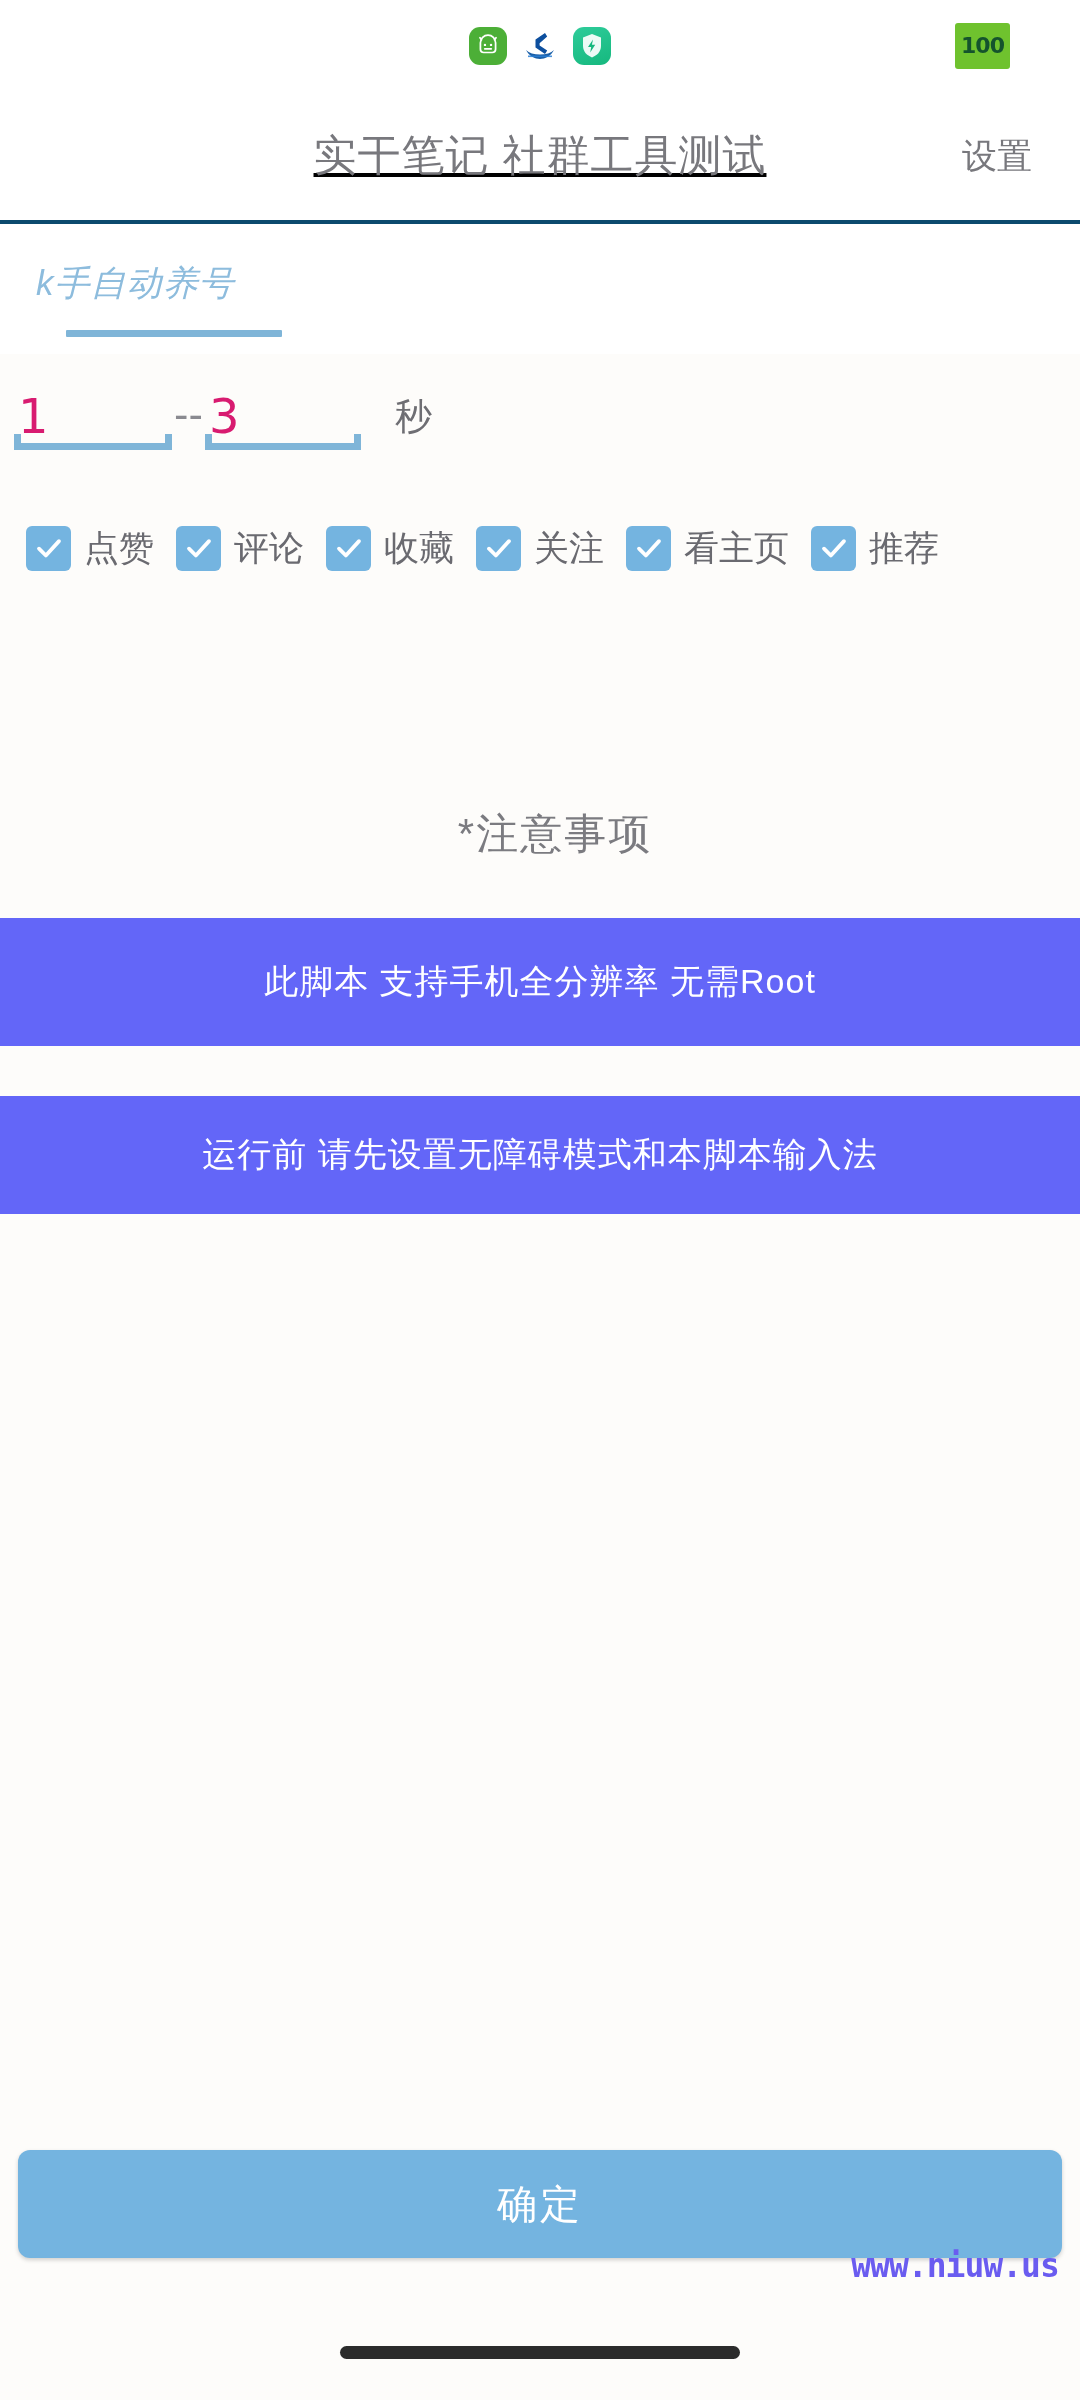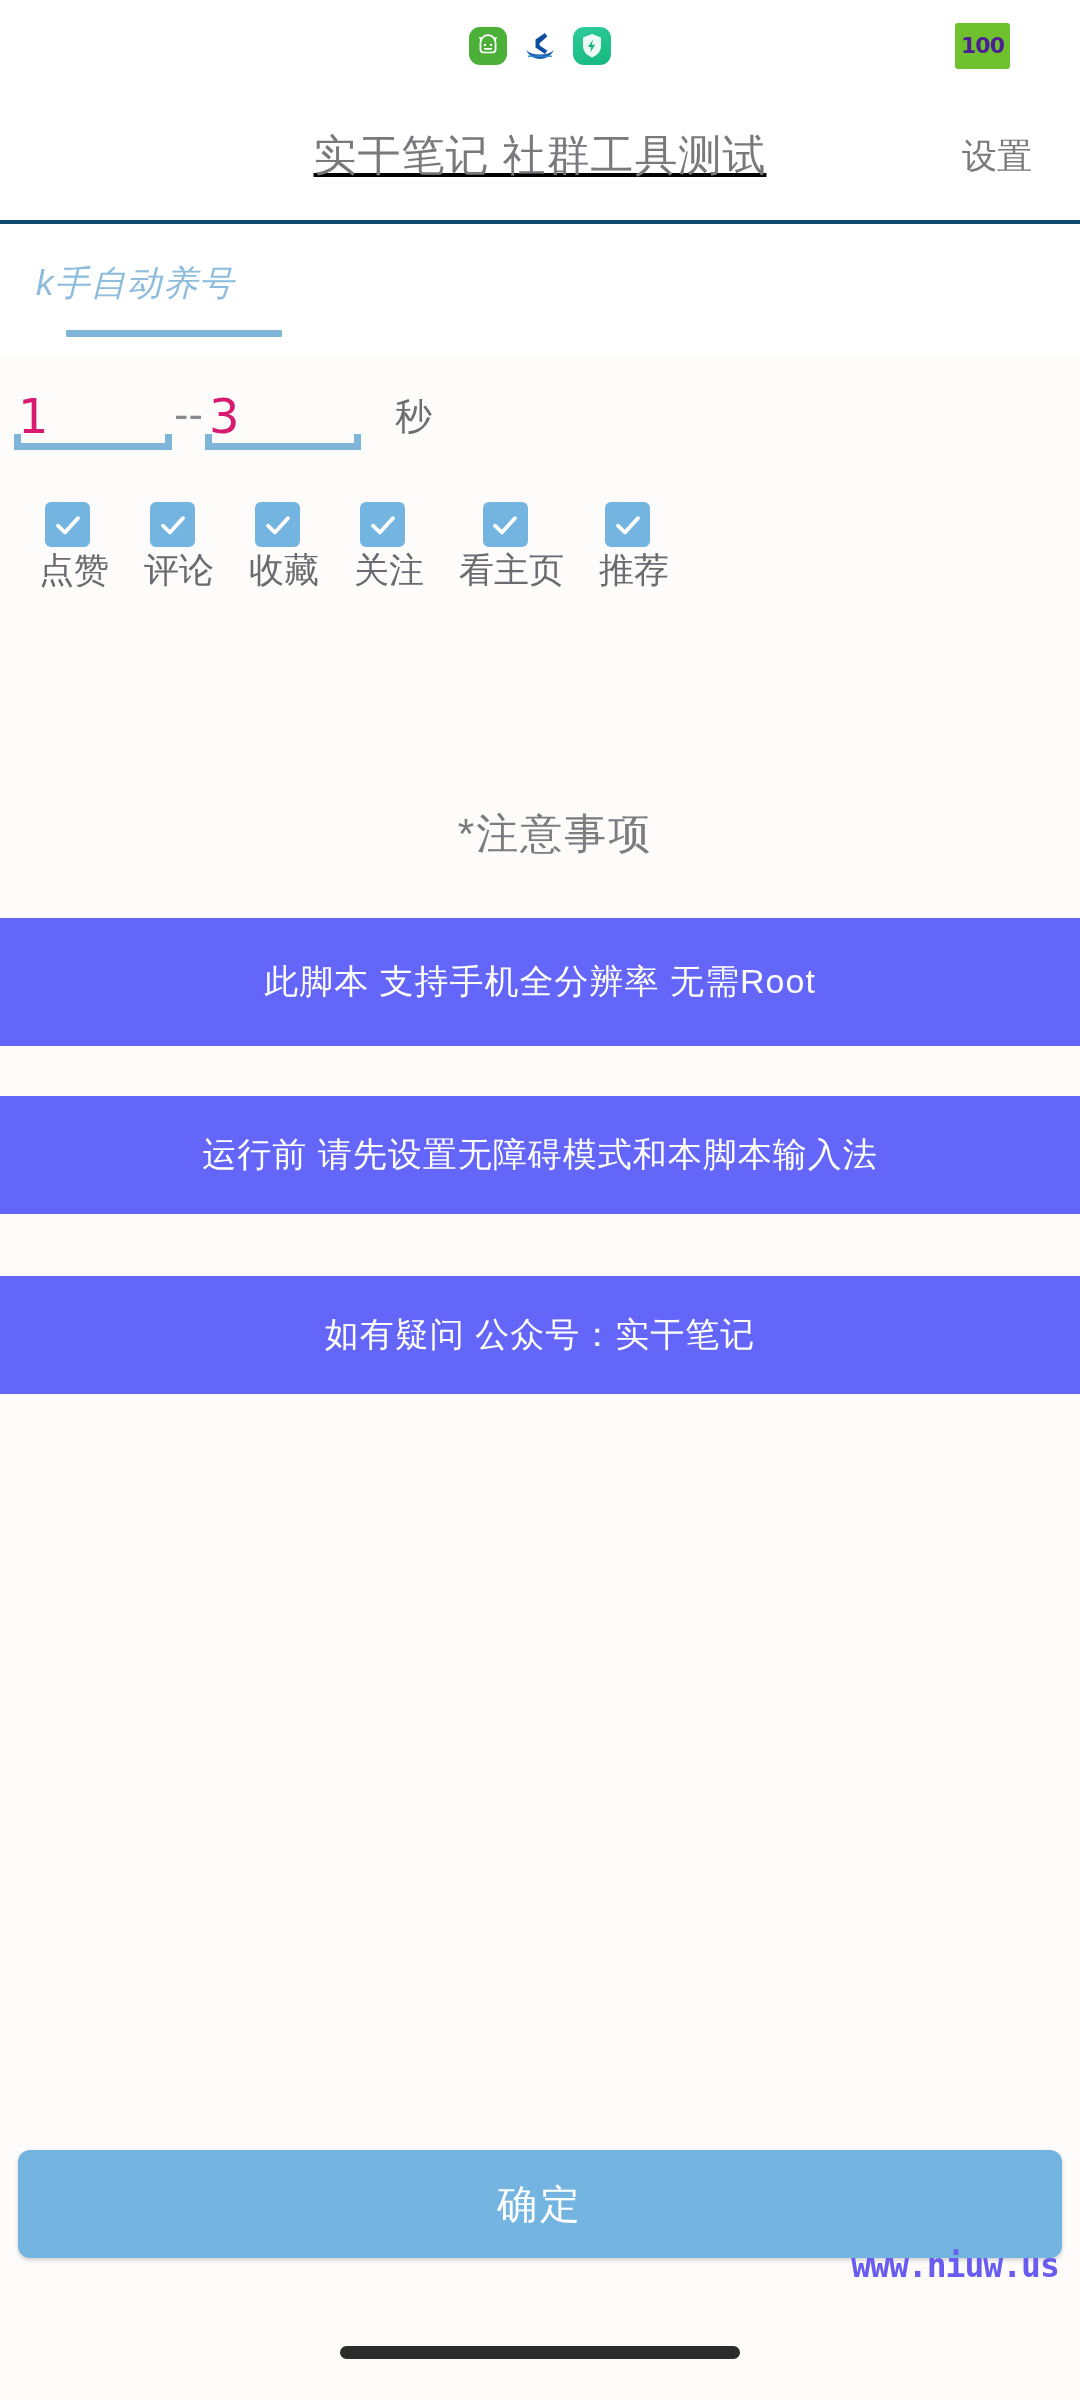--- a/index.html
+++ b/index.html
@@ -21,21 +21,21 @@
     position:absolute; left:50%; transform:translateX(-50%);
     display:flex; align-items:center; gap:14px;
   }
   .sicon { width:38px; height:38px; border-radius:11px; display:flex; align-items:center; justify-content:center; }
   .sicon svg { display:block; }
   .ic-green { background:#4caf37; }
   .ic-teal  { background:linear-gradient(160deg,#2ecc9a,#16b87e); }
   .ic-ccb   { background:#ffffff; }
   .battery {
     position:absolute; right:70px;
-    background:#6fc22e; color:#4c1d95;
+    background:#6fc22e; color:#14532d;
     font-size:22px; font-weight:bold; letter-spacing:-1px;
     padding:10px 6px; border-radius:3px; line-height:1.15;
     font-family:"DejaVu Sans",sans-serif;
   }
 
   
   .titlebar {
     height:132px; flex:0 0 132px;
     background:#ffffff;
     display:flex; align-items:center; justify-content:center;
@@ -98,21 +98,21 @@
   .f2 .field-line { width:156px; }
   .sep { font-size:40px; color:#8a8a90; padding:0 2px 18px 2px; font-family:"DejaVu Sans",sans-serif; }
   .unit { font-size:37px; color:#6e6e73; padding-bottom:14px; margin-left:34px; }
 
   
   .checkrow {
     height:108px; flex:0 0 108px;
     background:#fdfcfa;
     display:flex; align-items:center; padding-left:26px;
   }
-  .checkitem { display:flex; align-items:center; margin-right:22px;flex-direction:column; }
+  .checkitem { display:flex; align-items:center; margin-right:22px; }
   .cbox {
     width:45px; height:45px; border-radius:6px; background:#74b4e0;
     display:flex; align-items:center; justify-content:center; flex:0 0 45px;
   }
   .cbox svg { display:block; }
   .clabel { font-size:35px; color:#6a6a70; margin-left:13px; white-space:nowrap; }
 
   
   .notice-head {
     height:260px; flex:0 0 260px;
@@ -297,23 +297,20 @@
 
   <div class="gap-a"></div>
   <div class="banner b2">
     <span>此脚本 支持手机全分辨率 无需Root</span>
   </div>
   <div class="gap-b"></div>
   <div class="banner b3">
     <span>运行前 请先设置无障碍模式和本脚本输入法</span>
   </div>
   <div class="gap-c"></div>
-  <div class="banner b4">
-    <span>如有疑问 公众号：实干笔记</span>
-  </div>
 
   <div class="filler"></div>
 
   <div class="btn-wrap">
     <div class="confirm">确定</div>
     <div class="watermark">
       <div class="wm-url">www.niuw.us</div>
     </div>
   </div>
 

